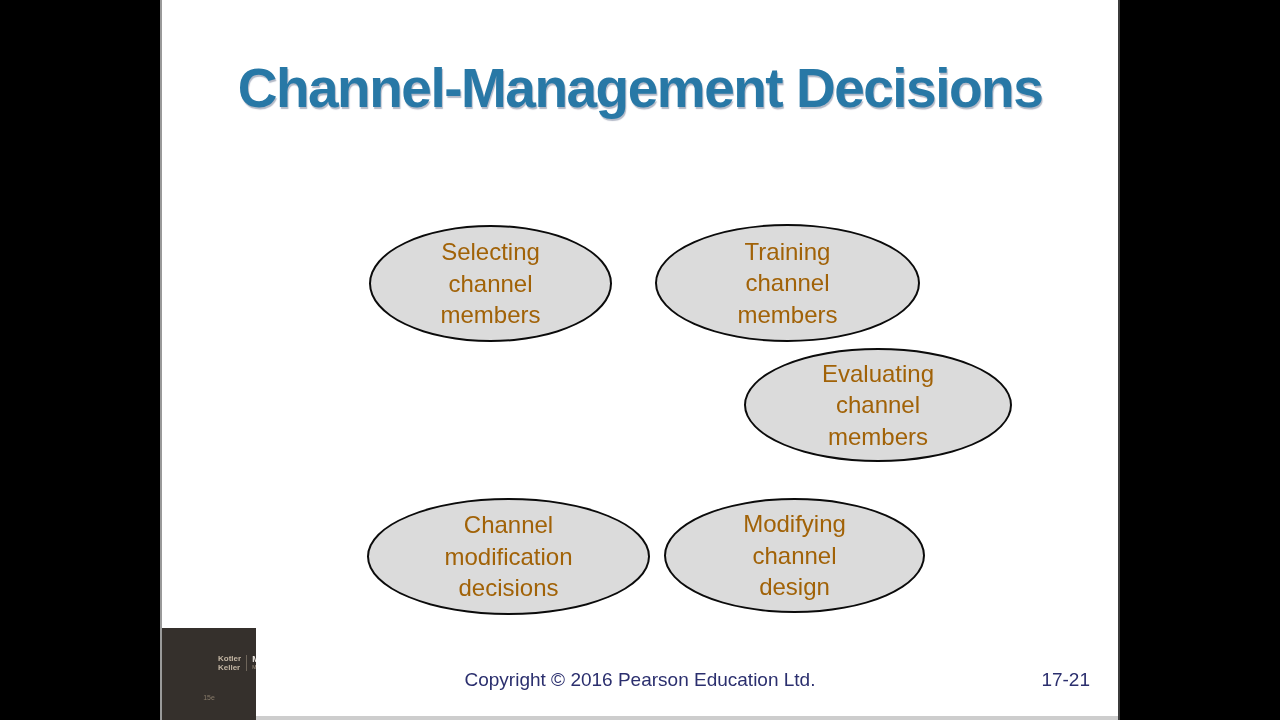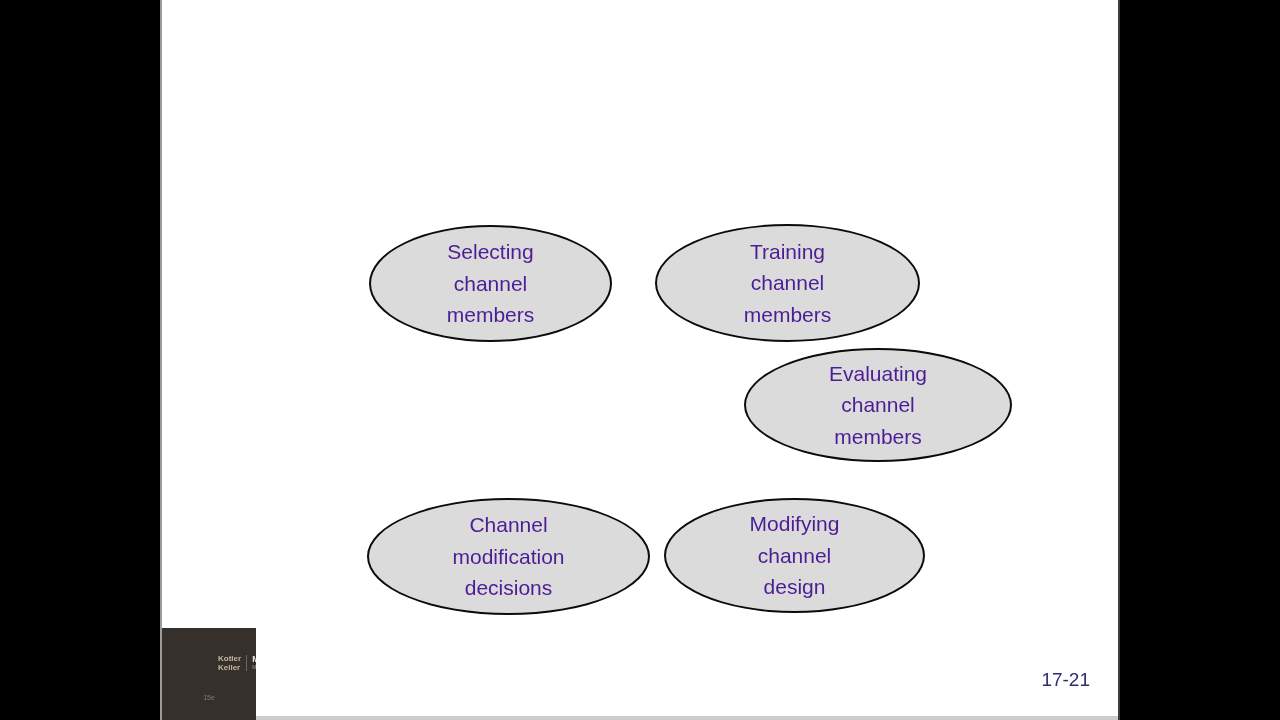--- a/index.html
+++ b/index.html
@@ -43,23 +43,23 @@
   }
   .ellipse {
     position: absolute;
     background: #dbdbdb;
     border: 2.5px solid #0b0b0b;
     border-radius: 50%;
     display: flex;
     align-items: center;
     justify-content: center;
     text-align: center;
-    font-size: 21px;
+    font-size: 24px;
     line-height: 31.5px;
-    color: #4c1d95;
+    color: #a16207;
     white-space: pre-line;
     box-sizing: border-box;
   }
   
   .e-selecting   { left: 207px; top: 225px; width: 243px; height: 117px; }
   .e-training    { left: 493px; top: 224px; width: 265px; height: 118px; }
   .e-global      { left:  85px; top: 363px; width: 283px; height: 127px; }
   .e-evaluating  { left: 582px; top: 348px; width: 268px; height: 114px; }
   .e-modification{ left: 205px; top: 498px; width: 283px; height: 117px; }
   .e-modifying   { left: 502px; top: 498px; width: 261px; height: 115px; }
@@ -140,20 +140,21 @@
     height: 4px;
     background: #cdcdcd;
   }
 </style>
 </head>
 <body>
 
 <div class="stage">
   <div class="slide">
 
+    <div class="slide-title">Channel-Management Decisions</div>
 
     <div class="ellipse e-selecting">Selecting
 channel
 members</div>
 
     <div class="ellipse e-training">Training
 channel
 members</div>
 
 
@@ -162,20 +163,21 @@
 members</div>
 
     <div class="ellipse e-modification">Channel
 modification
 decisions</div>
 
     <div class="ellipse e-modifying">Modifying
 channel
 design</div>
 
+    <div class="footer-copyright">Copyright © 2016 Pearson Education Ltd.</div>
 
     <div class="footer-page">17-21</div>
 
     <div class="book-cover">
       <div class="cover-row">
         <div class="cover-authors">
           <div>Kotler</div>
           <div>Keller</div>
         </div>
         <div class="cover-divider"></div>

